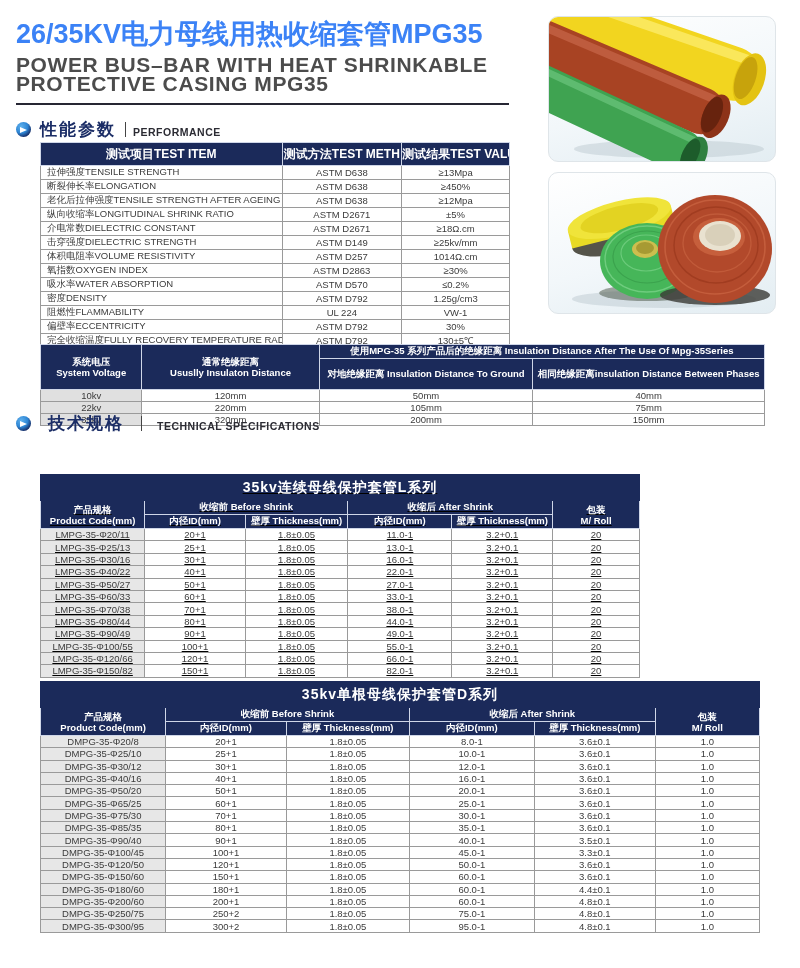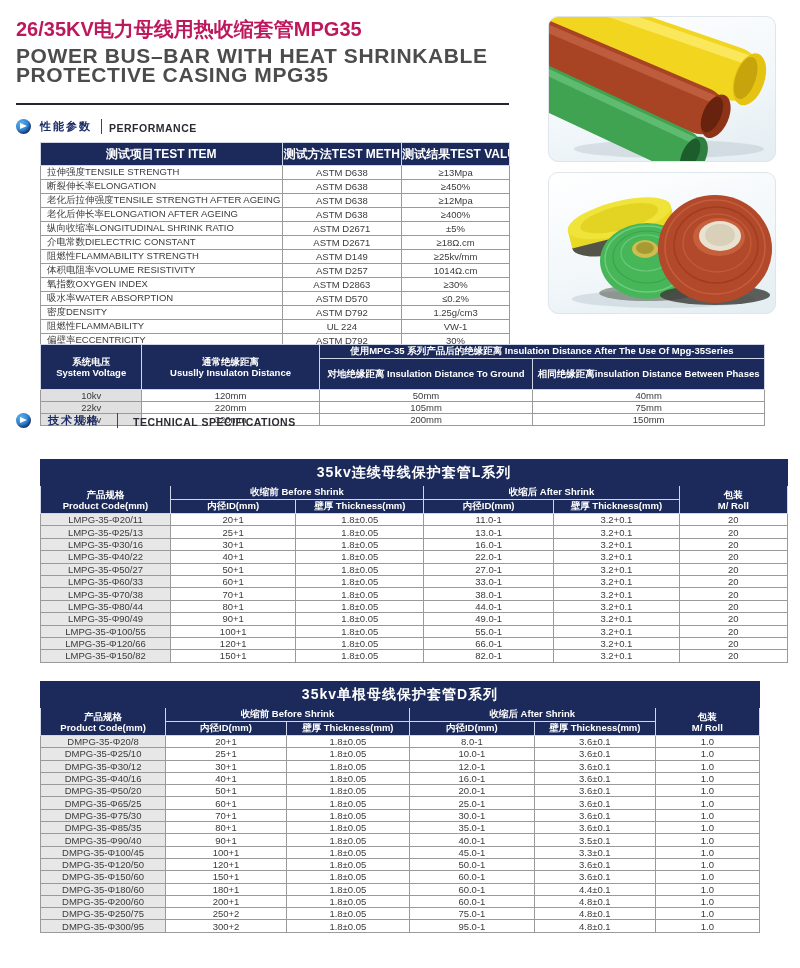--- a/index.html
+++ b/index.html
@@ -1,32 +1,32 @@
 <!DOCTYPE html>
 <html><head>
 <meta charset="utf-8">
 <style>
   * { margin:0; padding:0; box-sizing:border-box; }
   body { font-family:"Liberation Sans", sans-serif; background:#fff; }
   #page { position:relative; width:800px; height:968px; background:#fff; overflow:hidden; }
 
   
   #title-block { position:absolute; left:16px; top:16px; width:500px; }
-  #main-title { font-size:20px; font-weight:bold; color:#be185d; letter-spacing:0; }
+  #main-title { font-size:27px; font-weight:bold; color:#3b82f6; letter-spacing:0; }
   .subtitle { font-size:21px; font-weight:bold; color:#4c4c4c; letter-spacing:.6px; line-height:19px; margin-top:3px; }
   .subtitle + .subtitle { margin-top:0; }
   #title-rule { position:absolute; left:16px; top:103px; width:493px; height:2px; background:#262633; }
 
   
   .section-heading { position:absolute; left:16px; display:flex; align-items:center; }
   .bullet { width:15px; height:15px; border-radius:50%; position:relative; flex:0 0 15px;
             background:radial-gradient(circle at 35% 30%, #5fb0ec, #2e86d5 45%, #14265e 78%); }
   .bullet::after { content:""; position:absolute; left:4px; top:4.5px; border-left:7px solid #fff;
                    border-top:3px solid transparent; border-bottom:3px solid transparent; }
-  .sec-cn { font-size:11px; font-weight:bold; color:#1b2d66; margin-left:9px; letter-spacing:2px; }
+  .sec-cn { font-size:17px; font-weight:bold; color:#1b2d66; margin-left:9px; letter-spacing:2px; }
   .sec-divider { width:1px; height:15px; background:#444; margin:0 7px 0 9px; }
   .sec-en { font-size:10.5px; font-weight:bold; color:#2b2b33; letter-spacing:.5px; padding-top:4px; }
 
   
   table { border-collapse:collapse; table-layout:fixed; width:100%; }
   td, th { border:1px solid #9a9a9a; font-size:9.5px; color:#3b3b3b; text-align:center;
            overflow:hidden; white-space:nowrap; }
   thead th { background:#1b2a5a; color:#fff; border:1px solid #cfd6e8; font-weight:bold; }
   .tbl { position:absolute; }
 
@@ -41,21 +41,21 @@
   #volt-table thead th { font-size:9.5px; }
   #volt-table thead .r1 th { height:14px; }
   #volt-table thead .r2 th { height:31px; }
   #volt-table tbody td { height:11px;margin-left:28px; }
   #volt-table tbody td:first-child { background:#e0e0e0; }
 
   
   .spec-table thead .title-bar th { height:26px; font-size:14px; letter-spacing:1px; border:1px solid #1b2a5a; }
   .spec-table thead .h th { height:13px; }
   .two-line { line-height:11px; }
-  #l-table { left:40px; top:459px; width:748px; }
+  #l-table { left:40px; top:474px; width:600px;text-decoration:underline; }
   #l-table tbody td { height:12.4px; }
   #d-table { left:40px; top:681px; width:720px; }
   #d-table tbody td { height:12.3px; }
   .spec-table tbody td:first-child { background:#e7e7e7; }
 
   
   .photo-card { position:absolute; left:548px; width:228px; border-radius:10px;
                 border:1px solid #dfe5e9; background:linear-gradient(165deg,#ffffff 0%,#f2f7fa 55%,#e3edf2 100%);
                 overflow:hidden; }
   #photo-tubes { top:16px; height:146px; }
@@ -160,36 +160,31 @@
           <td>断裂伸长率ELONGATION</td>
           <td>ASTM D638</td>
           <td>≥450%</td>
         </tr>
         <tr>
           <td>老化后拉伸强度TENSILE STRENGTH AFTER AGEING</td>
           <td>ASTM D638</td>
           <td>≥12Mpa</td>
         </tr>
         <tr>
-          <td>老化后伸长率ELONGATION AFTER AGEING</td>
-          <td>ASTM D638</td>
-          <td>≥400%</td>
-        </tr>
-        <tr>
           <td>纵向收缩率LONGITUDINAL SHRINK RATIO</td>
           <td>ASTM D2671</td>
           <td>±5%</td>
         </tr>
         <tr>
           <td>介电常数DIELECTRIC CONSTANT</td>
           <td>ASTM D2671</td>
           <td>≥18Ω.cm</td>
         </tr>
         <tr>
-          <td>阻燃性FLAMMABILITY STRENGTH</td>
+          <td>击穿强度DIELECTRIC STRENGTH</td>
           <td>ASTM D149</td>
           <td>≥25kv/mm</td>
         </tr>
         <tr>
           <td>体积电阻率VOLUME RESISTIVITY</td>
           <td>ASTM D257</td>
           <td>1014Ω.cm</td>
         </tr>
         <tr>
           <td>氧指数OXYGEN INDEX</td>

